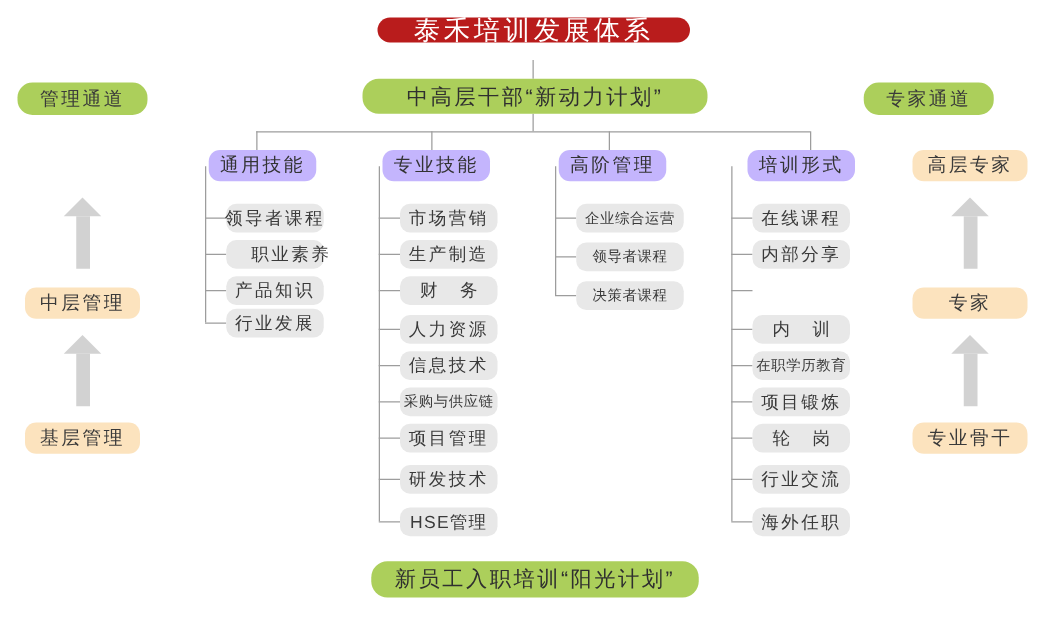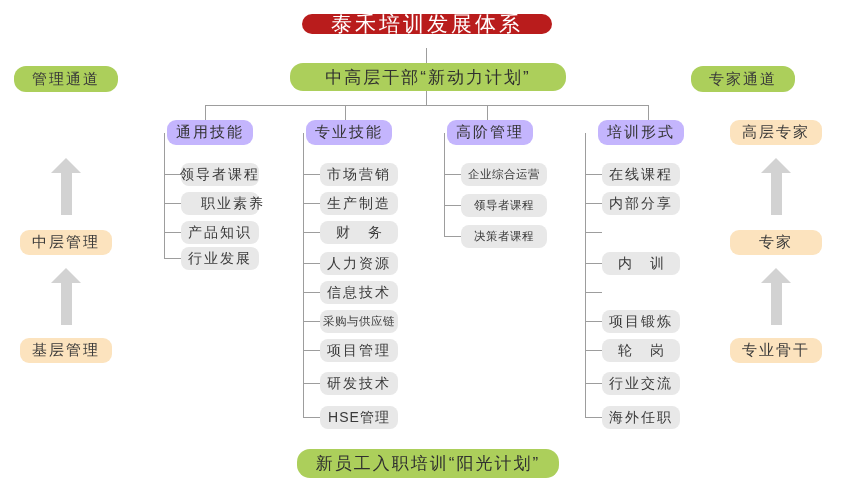--- a/index.html
+++ b/index.html
@@ -199,18 +199,19 @@
 
   <div class="pill cat-head" style="left:447px;top:120px;">高阶管理</div>
   <div class="pill leaf wide small" style="left:461px;top:163px;">企业综合运营</div>
   <div class="pill leaf wide small" style="left:461px;top:194px;">领导者课程</div>
   <div class="pill leaf wide small" style="left:461px;top:225px;">决策者课程</div>
 
   <div class="pill cat-head" style="left:598px;top:120px;">培训形式</div>
   <div class="pill leaf" style="left:602px;top:163px;">在线课程</div>
   <div class="pill leaf" style="left:602px;top:192px;">内部分享</div>
   <div class="pill leaf spaced" style="left:602px;top:252px;">内 训</div>
+  <div class="pill leaf small" style="left:602px;top:281px;">在职学历教育</div>
   <div class="pill leaf" style="left:602px;top:310px;">项目锻炼</div>
   <div class="pill leaf spaced" style="left:602px;top:339px;">轮 岗</div>
   <div class="pill leaf" style="left:602px;top:372px;">行业交流</div>
   <div class="pill leaf" style="left:602px;top:406px;">海外任职</div>
 
 </div>
 
 </body></html>

